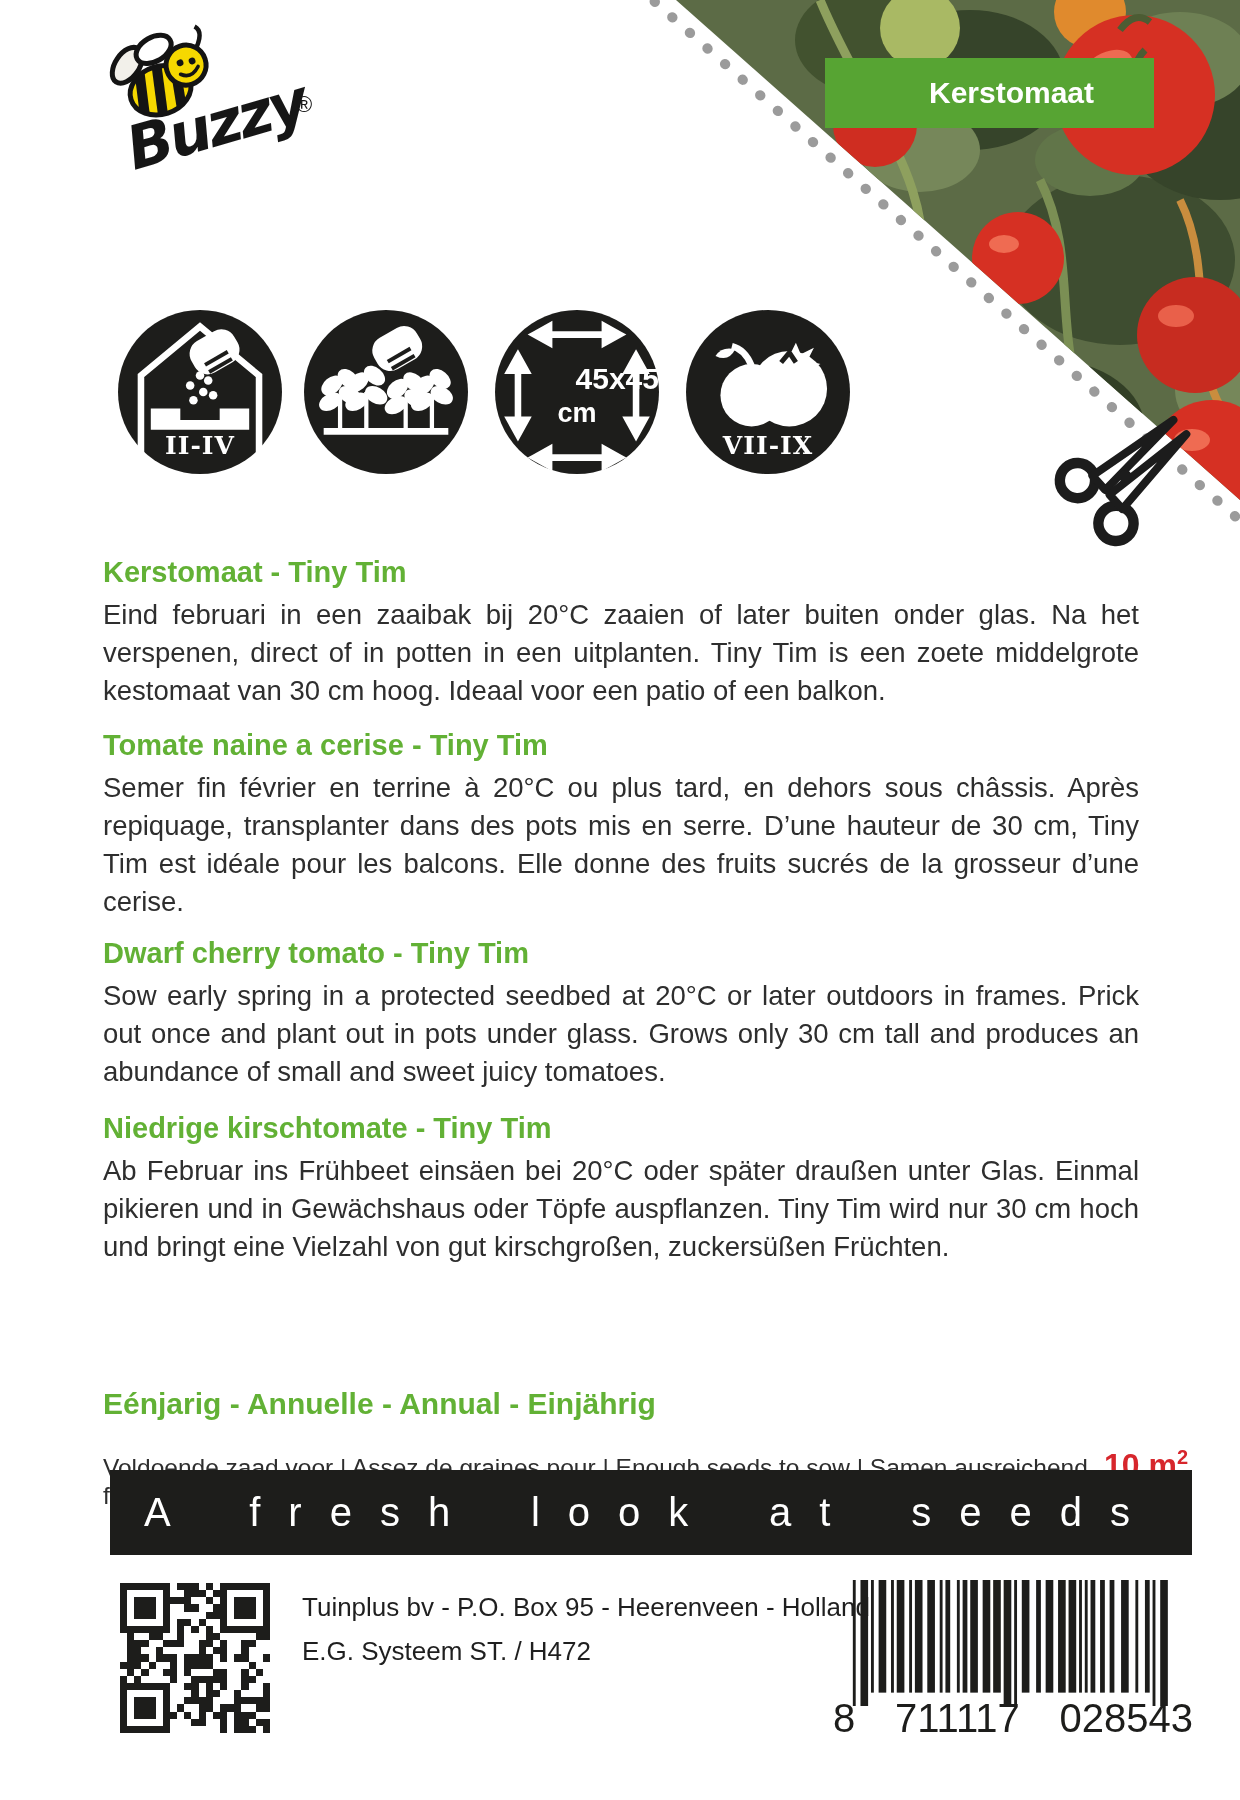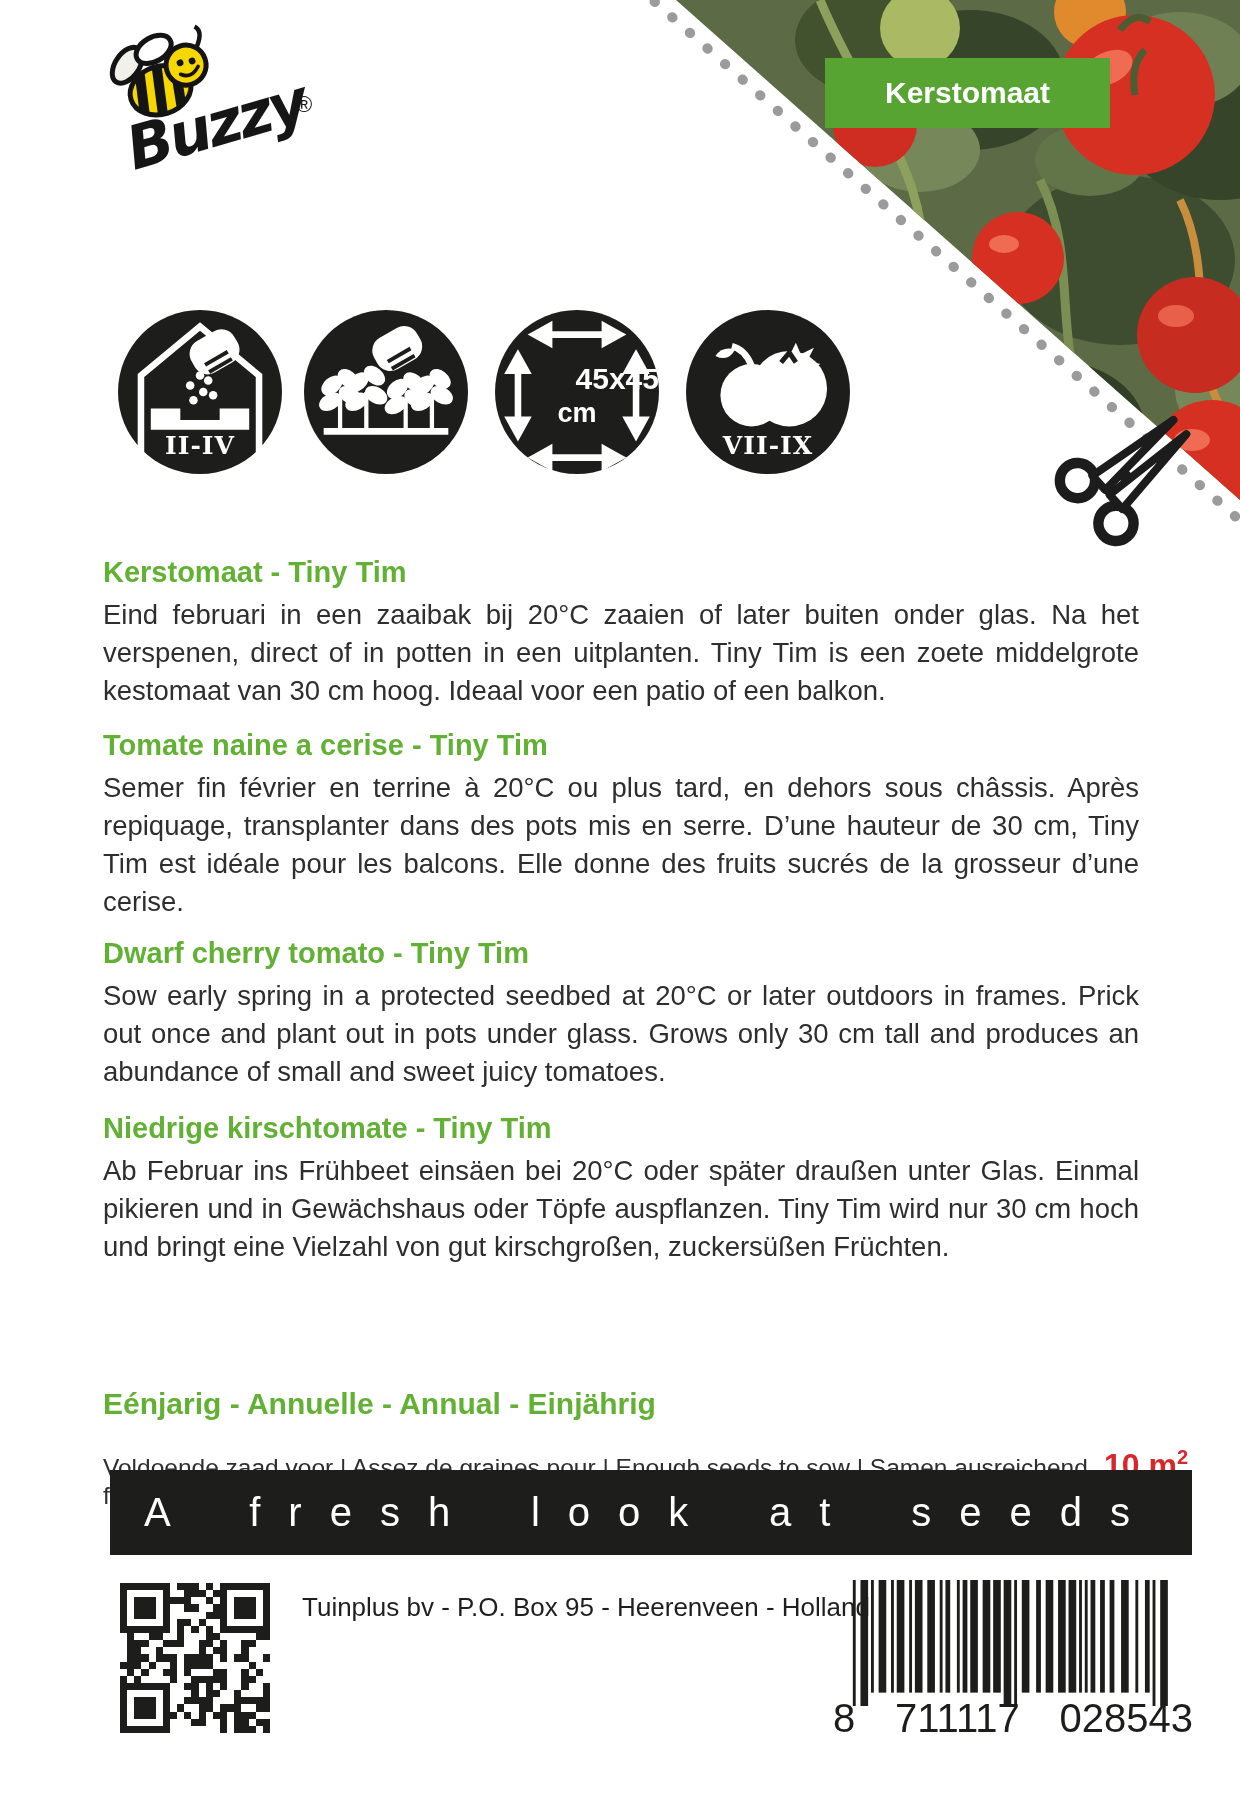--- a/index.html
+++ b/index.html
@@ -6,21 +6,21 @@
   .page{
     position:relative;width:1240px;height:1800px;background:#ffffff;overflow:hidden;
     font-family:"Liberation Sans","DejaVu Sans",sans-serif;color:#2e2e2e;
   }
   
   .photo-wrap{position:absolute;left:620px;top:0;width:620px;height:520px;
     clip-path:polygon(56px 0,620px 0,620px 500px);}
   .cutline{position:absolute;left:560px;top:0;width:700px;height:560px;pointer-events:none;}
   .variety-tab{position:absolute;left:825px;top:58px;width:285px;height:70px;
     background:#57a433;color:#ffffff;font-weight:700;font-size:30px;
-    display:flex;align-items:center;justify-content:center;}
+    display:flex;align-items:center;justify-content:center;padding-left:44px;}
   .scissors{position:absolute;left:1050px;top:392px;width:160px;height:160px;}
   
   .logo{position:absolute;left:82px;top:20px;width:250px;height:185px;}
   
   .cicon{position:absolute;top:310px;width:164px;height:164px;border-radius:50%;
     background:#1d1d1b;}
   .cicon svg{position:absolute;left:0;top:0;width:164px;height:164px;}
   .cicon .ilabel{position:absolute;left:0;right:0;bottom:14px;text-align:center;
     color:#fff;font-family:"DejaVu Serif",serif;font-weight:700;font-size:25px;letter-spacing:1px;}
   .cicon .size-big{position:absolute;left:0;right:0;top:52px;text-align:right;color:#fff;
@@ -491,20 +491,21 @@
       <rect x="5" y="20" width="1" height="1" fill="#1d1d1b"></rect>
       <rect x="6" y="20" width="1" height="1" fill="#1d1d1b"></rect>
       <rect x="14" y="20" width="1" height="1" fill="#1d1d1b"></rect>
       <rect x="16" y="20" width="1" height="1" fill="#1d1d1b"></rect>
       <rect x="17" y="20" width="1" height="1" fill="#1d1d1b"></rect>
       <rect x="18" y="20" width="1" height="1" fill="#1d1d1b"></rect>
       <rect x="20" y="20" width="1" height="1" fill="#1d1d1b"></rect>
     </svg>
 
   <div class="addr">Tuinplus bv - P.O. Box 95 - Heerenveen - Holland</div>
+  <div class="syst">E.G. Systeem ST. / H472</div>
   <div class="site"></div>
 
   <svg class="barcode" id="barcode-svg" viewBox="0 0 345 132">
       <rect x="0" y="0" width="3" height="132" fill="#1d1d1b"></rect>
       <rect x="8" y="0" width="8" height="132" fill="#1d1d1b"></rect>
       <rect x="19" y="0" width="3" height="118" fill="#1d1d1b"></rect>
       <rect x="27" y="0" width="8" height="118" fill="#1d1d1b"></rect>
       <rect x="40" y="0" width="3" height="118" fill="#1d1d1b"></rect>
       <rect x="46" y="0" width="8" height="118" fill="#1d1d1b"></rect>
       <rect x="59" y="0" width="3" height="118" fill="#1d1d1b"></rect>

